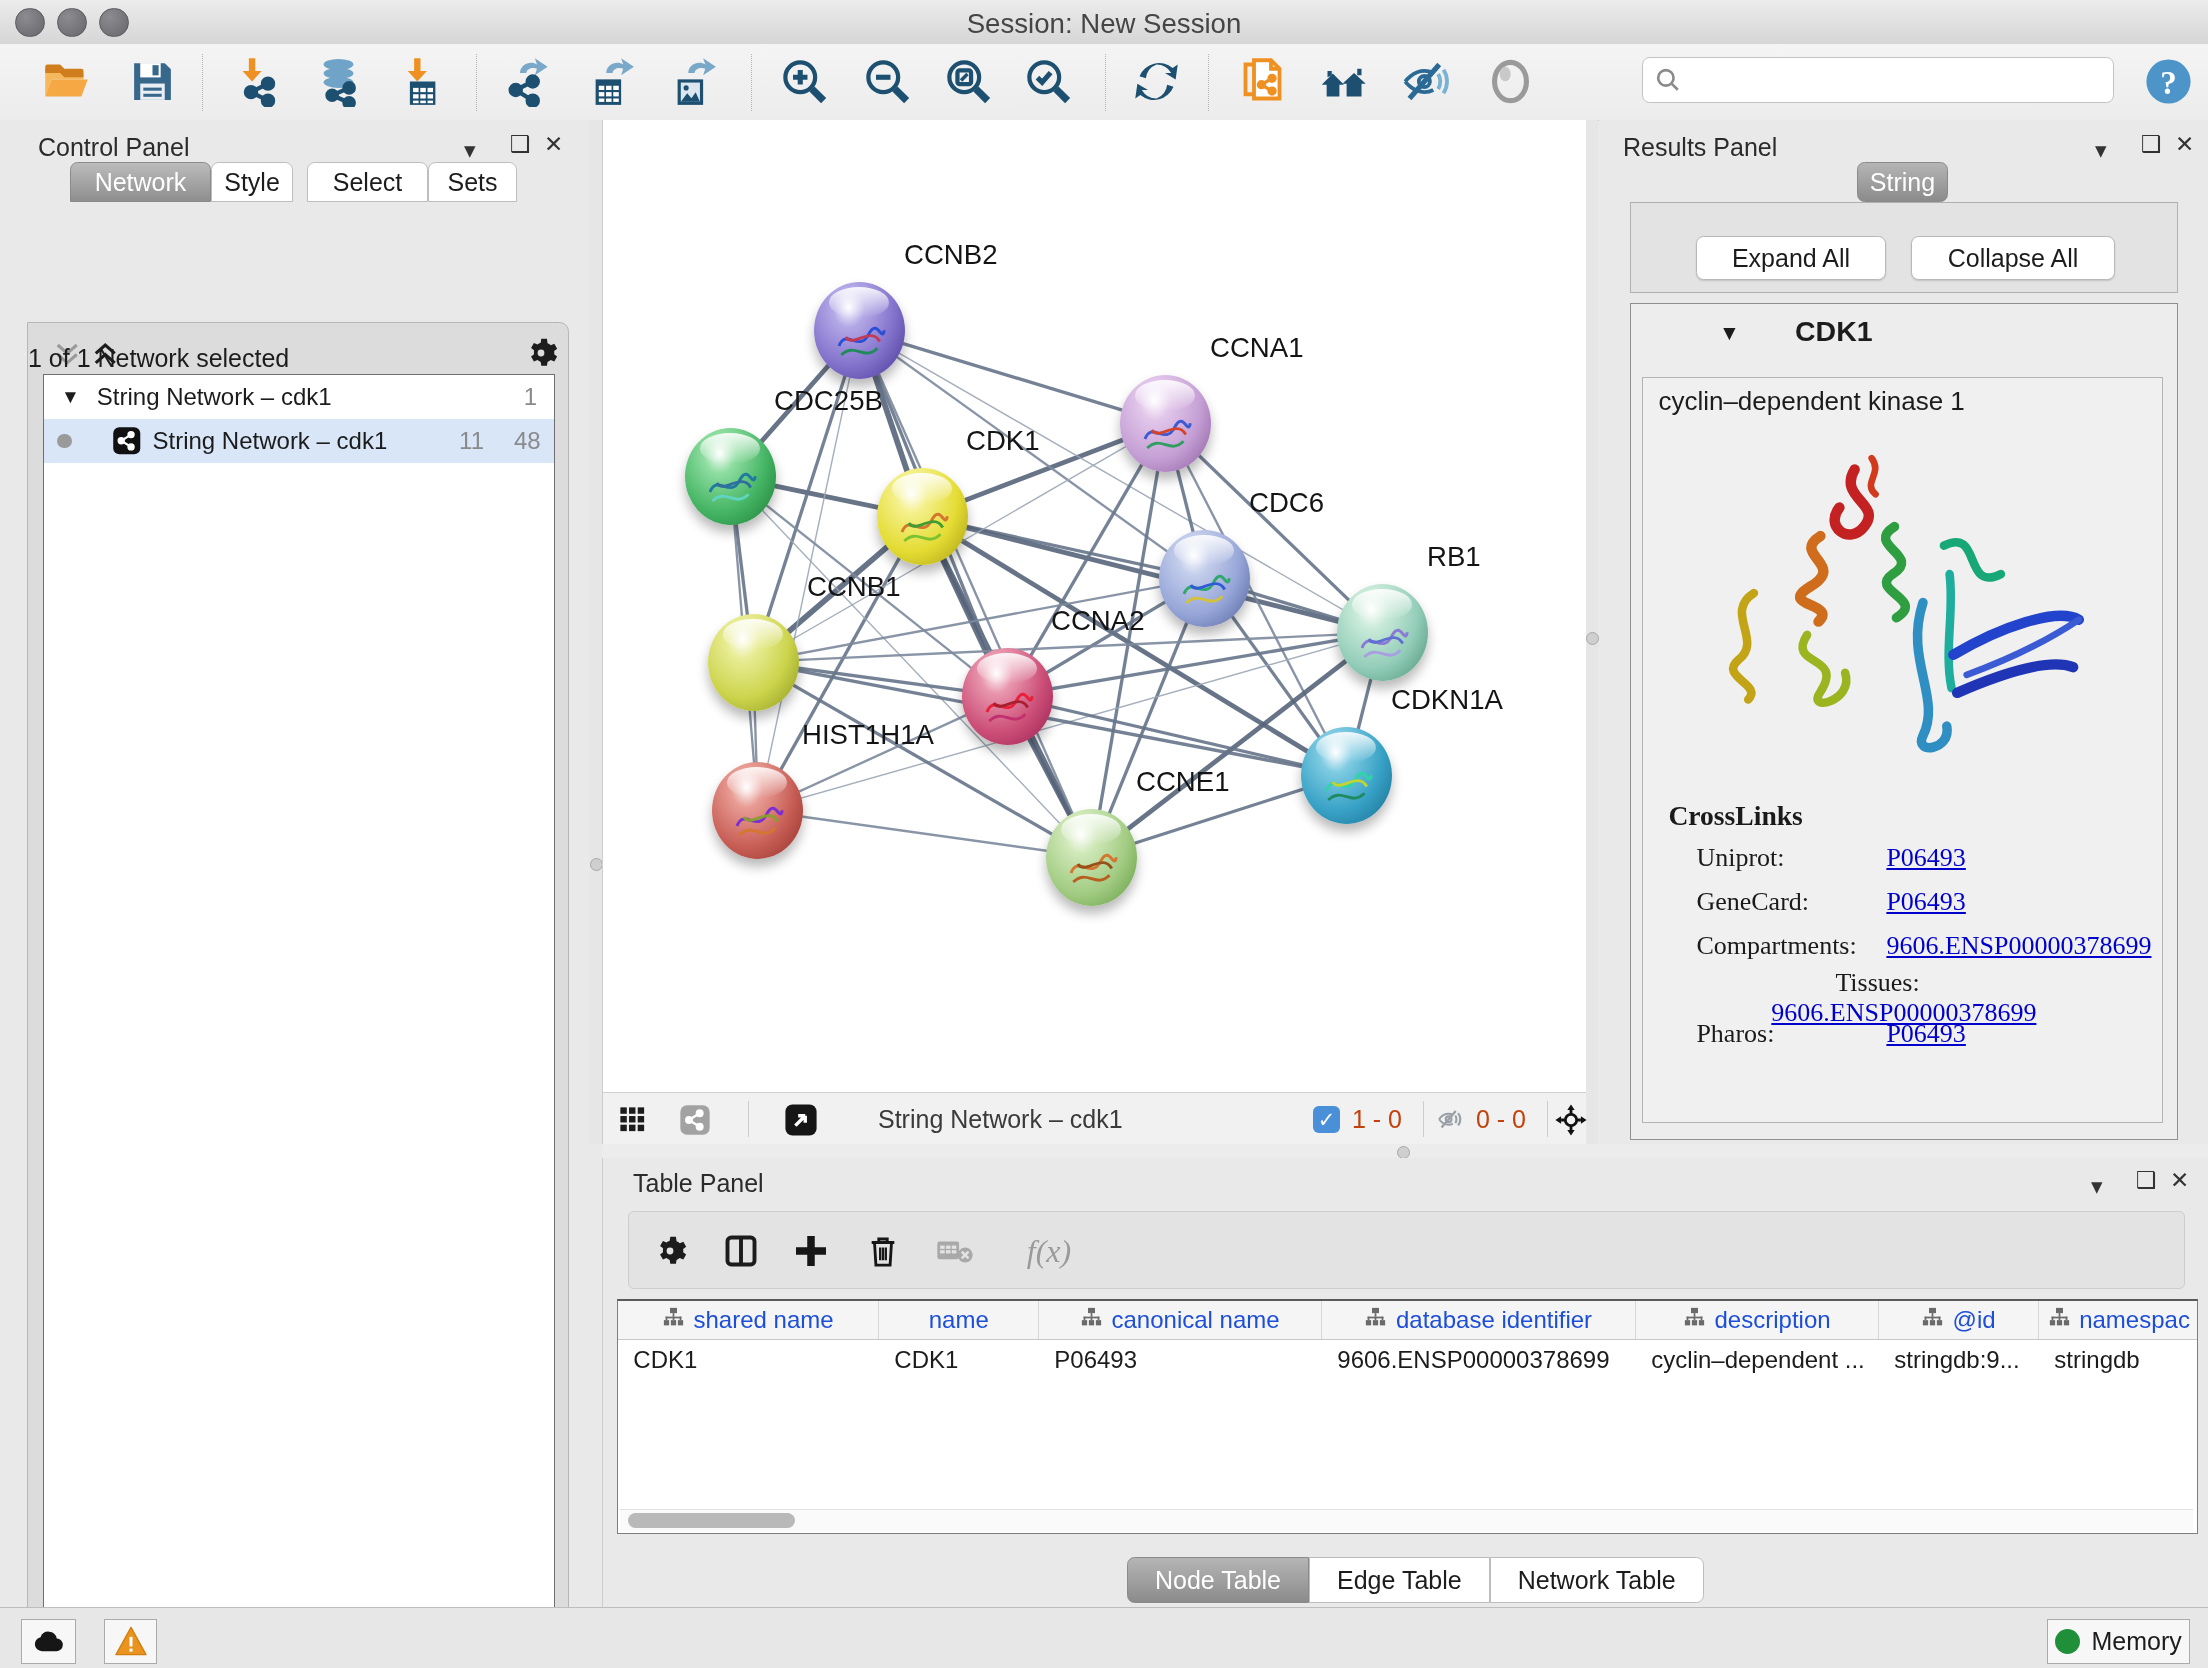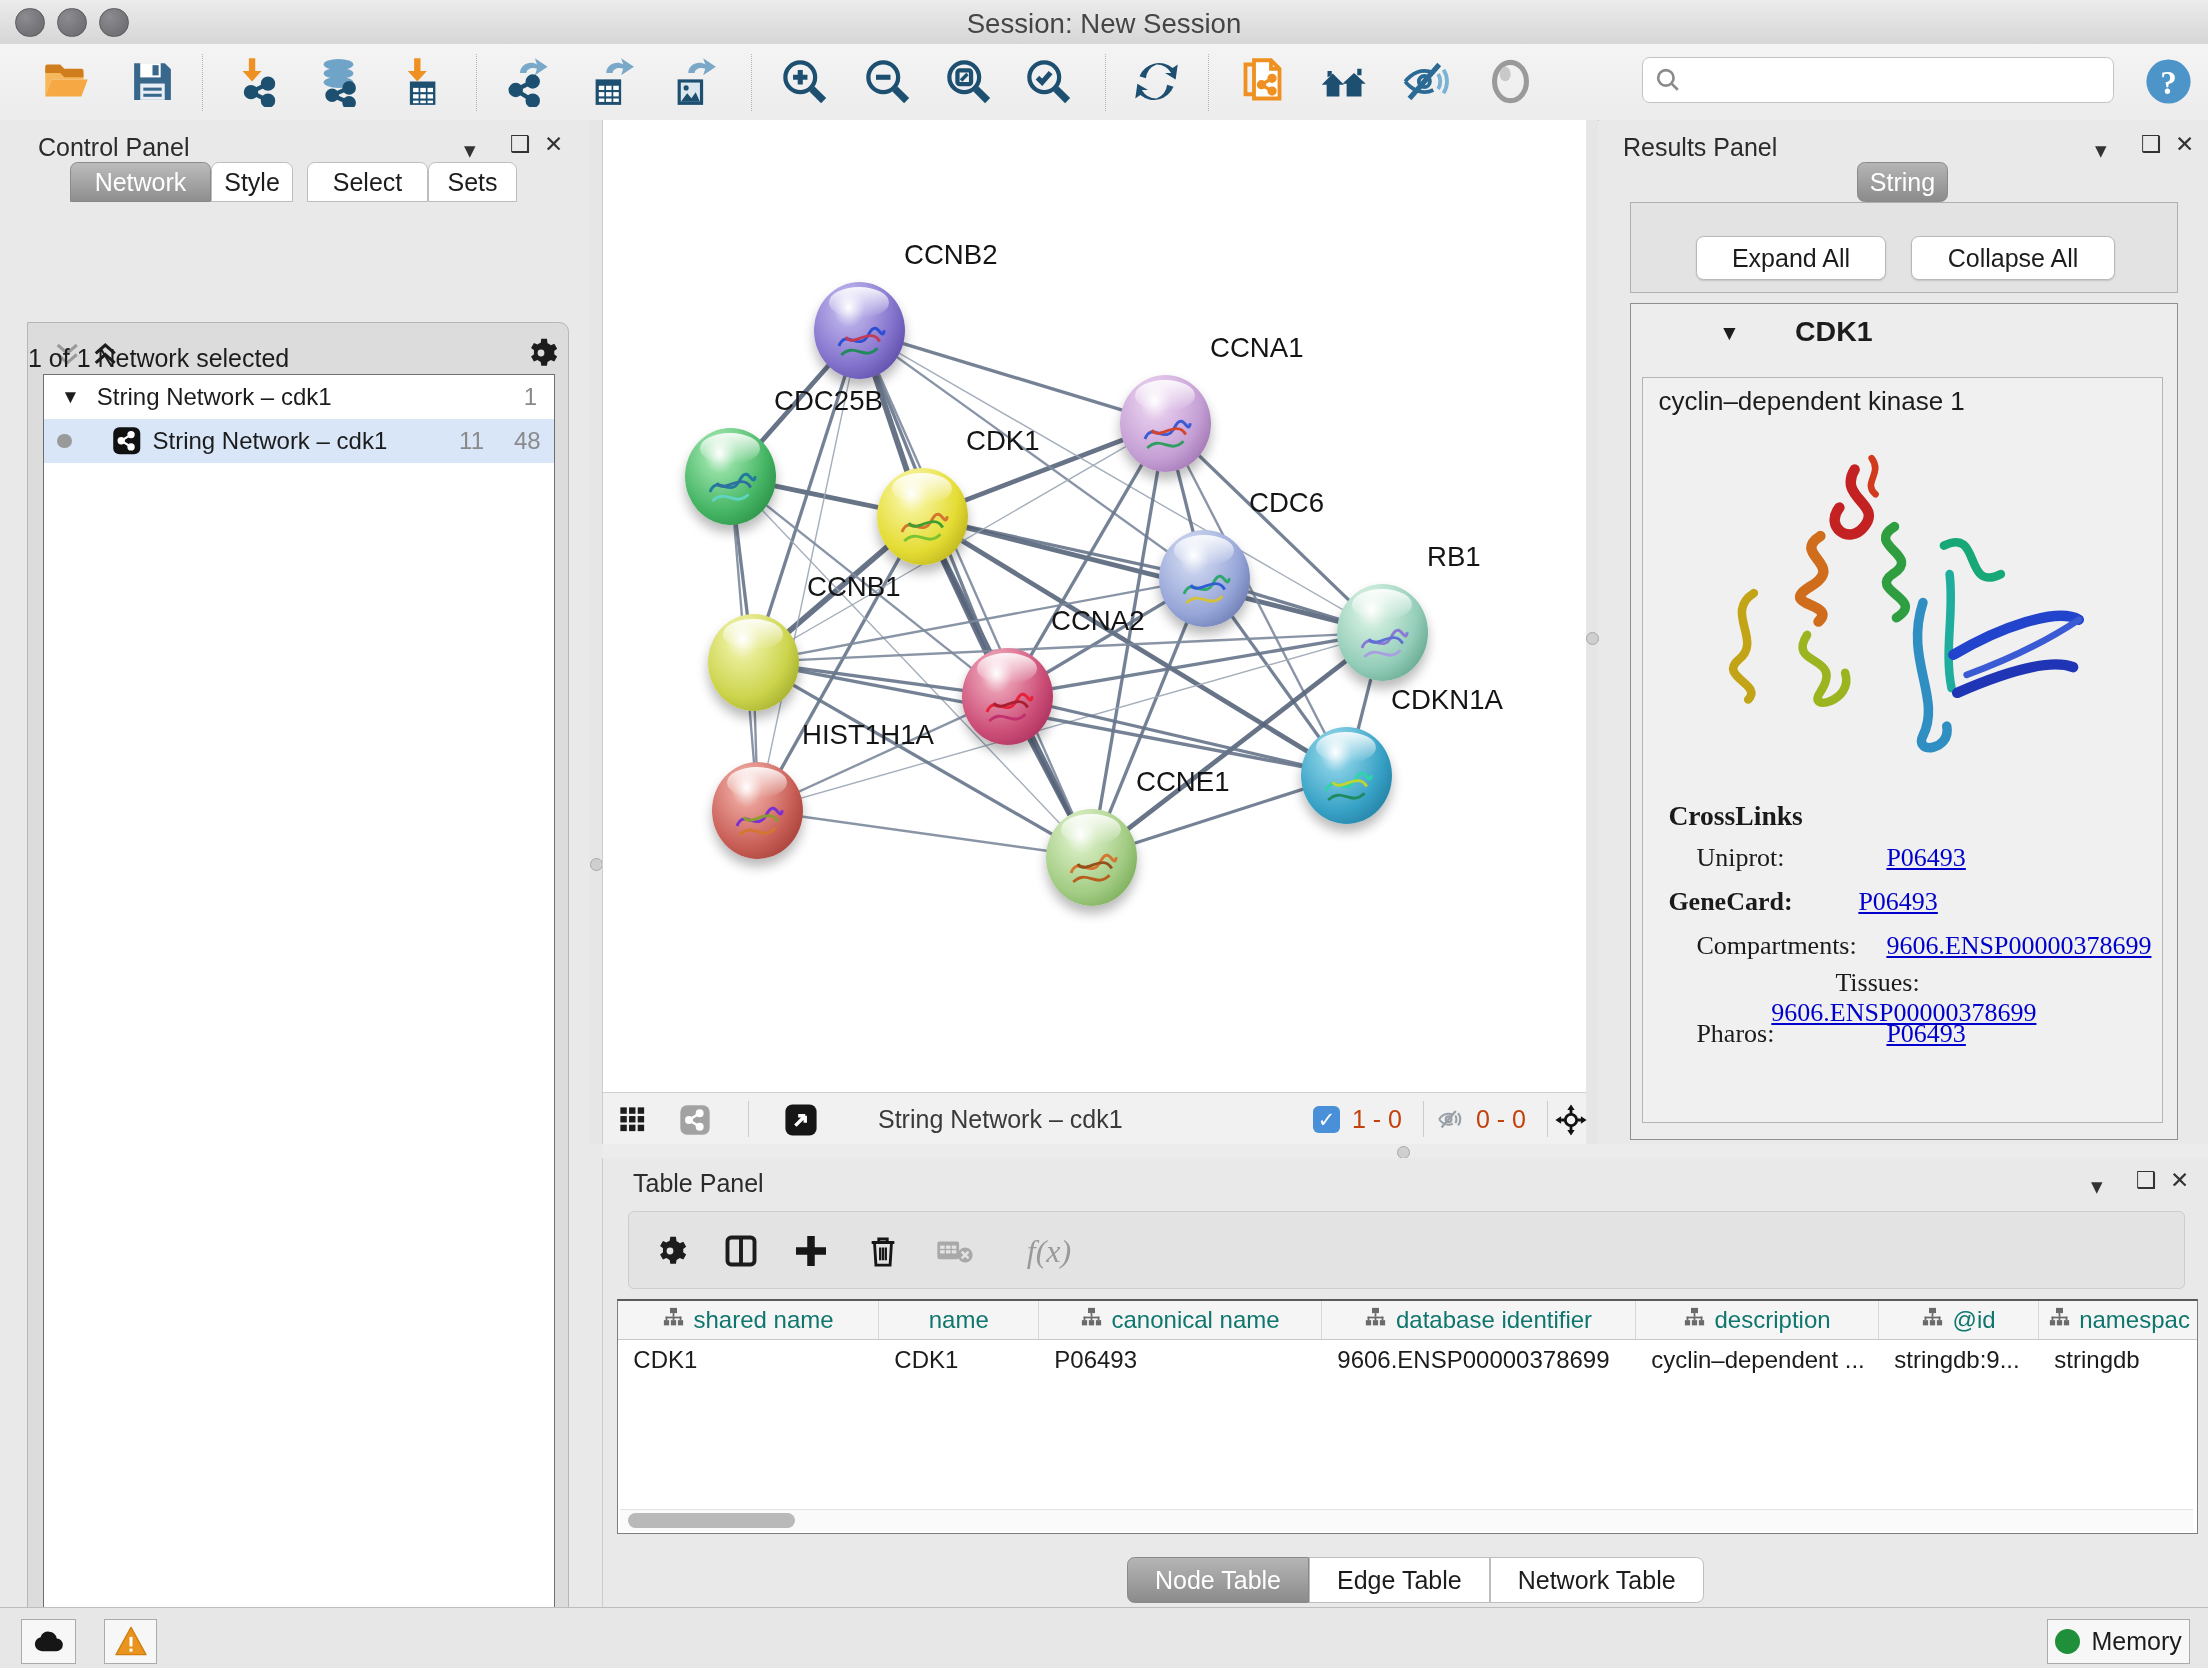--- a/index.html
+++ b/index.html
@@ -80,21 +80,21 @@
   .tablepanel{position:absolute;left:602px;top:1158px;width:1606px;height:449px;background:#e9e9e9;
     border-left:1px solid #cdcdcd;box-sizing:border-box;}
   .ttoolbar{position:absolute;left:25px;top:53px;width:1557px;height:78px;background:#e3e3e3;
     border:1px solid #cdcdcd;border-radius:5.7px;box-sizing:border-box;}
   .tt-ico{position:absolute;top:15px;width:48px;height:48px;display:flex;align-items:center;
     justify-content:center;cursor:pointer;}
   .tbl{position:absolute;left:14.3px;top:141px;width:1581px;height:235px;background:#fff;
     border:1.9px solid #7e7e7e;border-top:2.9px solid #5a5a5a;box-sizing:border-box;overflow:hidden;}
   .thead{display:flex;height:38px;background:#f5f5f5;border-bottom:1px solid #c8c8c8;}
   .th{display:flex;align-items:center;justify-content:center;gap:9.5px;font-size:24px;
-    color:#0f766e;border-right:1px solid #d8d8d8;box-sizing:border-box;overflow:hidden;white-space:nowrap;}
+    color:#1d4ed8;border-right:1px solid #d8d8d8;box-sizing:border-box;overflow:hidden;white-space:nowrap;}
   .trow{display:flex;height:40px;}
   .td{display:flex;align-items:center;font-size:24px;padding-left:15px;box-sizing:border-box;
     overflow:hidden;white-space:nowrap;}
   .hscroll{position:absolute;left:1.9px;bottom:1.9px;width:1573px;height:21px;background:#fafafa;border-top:1px solid #e2e2e2;}
   .hthumb{position:absolute;left:7.6px;top:2.9px;width:167px;height:15px;background:#b9b9b9;border-radius:7.6px;}
   .btabs{position:absolute;left:524px;top:399px;height:46px;display:flex;}
   .btab{height:46px;background:#fff;border:1px solid #bdbdbd;display:flex;align-items:center;
     justify-content:center;font-size:25px;padding:0 27px;box-sizing:border-box;cursor:pointer;}
   .btab:first-child{border-radius:7.6px 0 0 7.6px;}
   .btab:last-child{border-radius:0 7.6px 7.6px 0;}
@@ -599,21 +599,21 @@
           <path d="M276 283 C322 263 372 246 398 256" stroke="#1f35b5" stroke-width="11"></path>
           <path d="M404 206 C374 226 330 248 286 264" stroke="#3a5bd4" stroke-width="7"></path>
         </svg>
         <div class="abs serif xl-label" style="left:25px;top:422px;font-weight:bold;font-size:27.6px">CrossLinks</div>
         <div id="crosslinks" class="abs" style="left:0;top:458px;width:521px">
             <div style="display: flex; height: 44px; align-items: center;">
               <span class="serif xl-label" style="margin-left: 53px; width: 190px;">Uniprot:</span>
               <span class="serif xl-link">P06493</span>
             </div>
             <div style="display: flex; height: 44px; align-items: center;">
-              <span class="serif xl-label" style="margin-left: 25px; width: 190px; font-weight: bold;">GeneCard:</span>
+              <span class="serif xl-label" style="margin-left: 53px; width: 190px;">GeneCard:</span>
               <span class="serif xl-link">P06493</span>
             </div>
             <div style="display: flex; height: 44px; align-items: center;">
               <span class="serif xl-label" style="margin-left: 53px; width: 190px;">Compartments:</span>
               <span class="serif xl-link">9606.ENSP00000378699</span>
             </div>
             <div style="display: flex; height: 44px; align-items: center; flex-direction: column;">
               <span class="serif xl-label" style="margin-left: 53px; width: 190px;">Tissues:</span>
               <span class="serif xl-link">9606.ENSP00000378699</span>
             </div>

